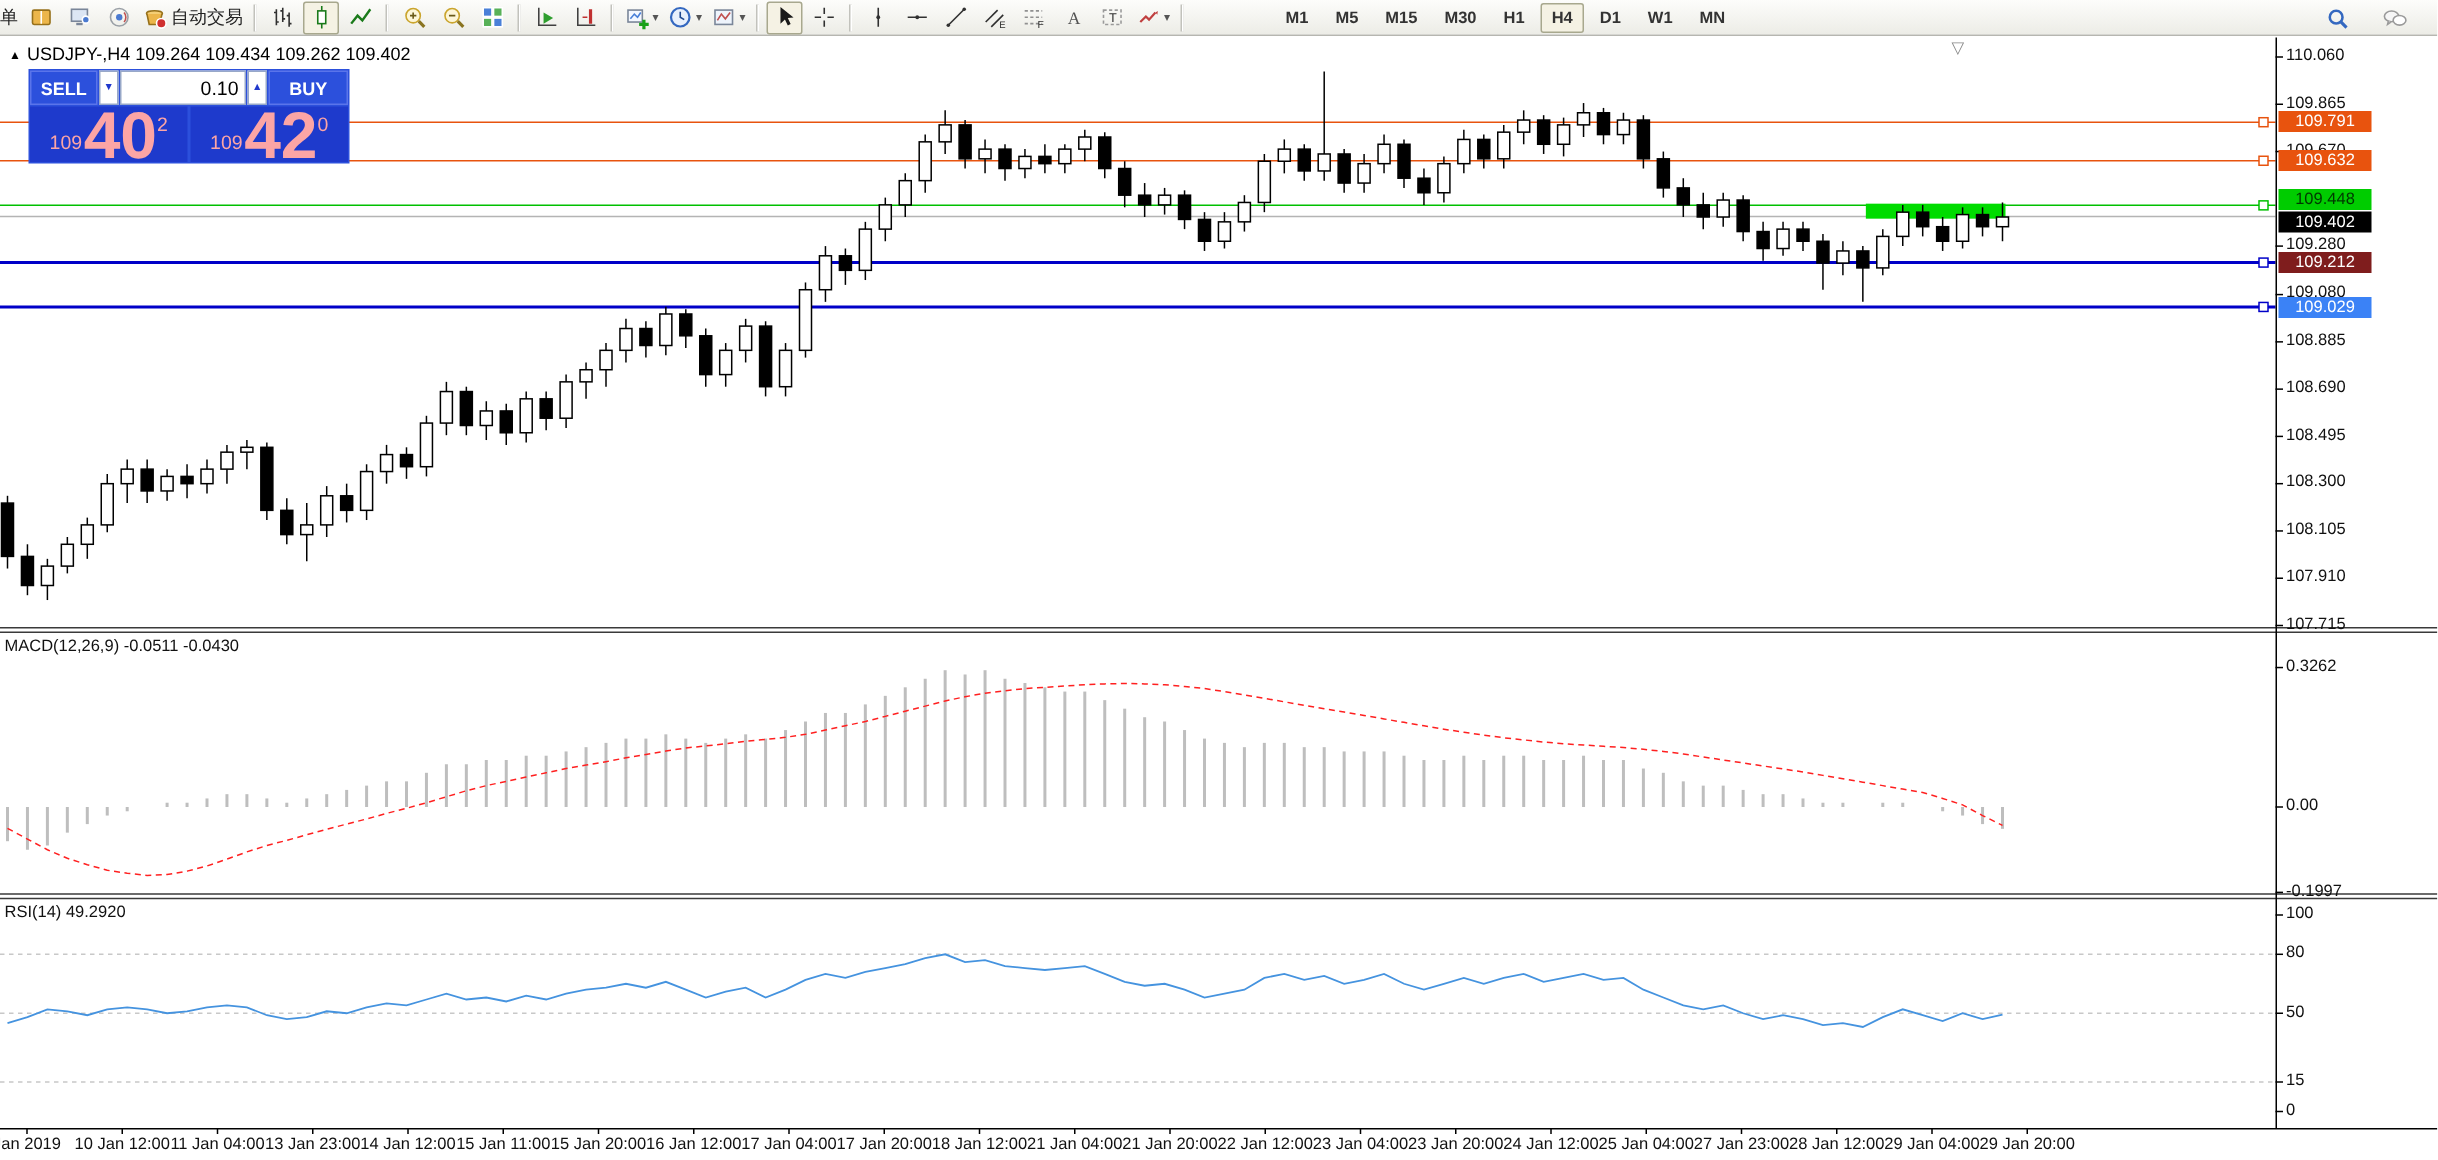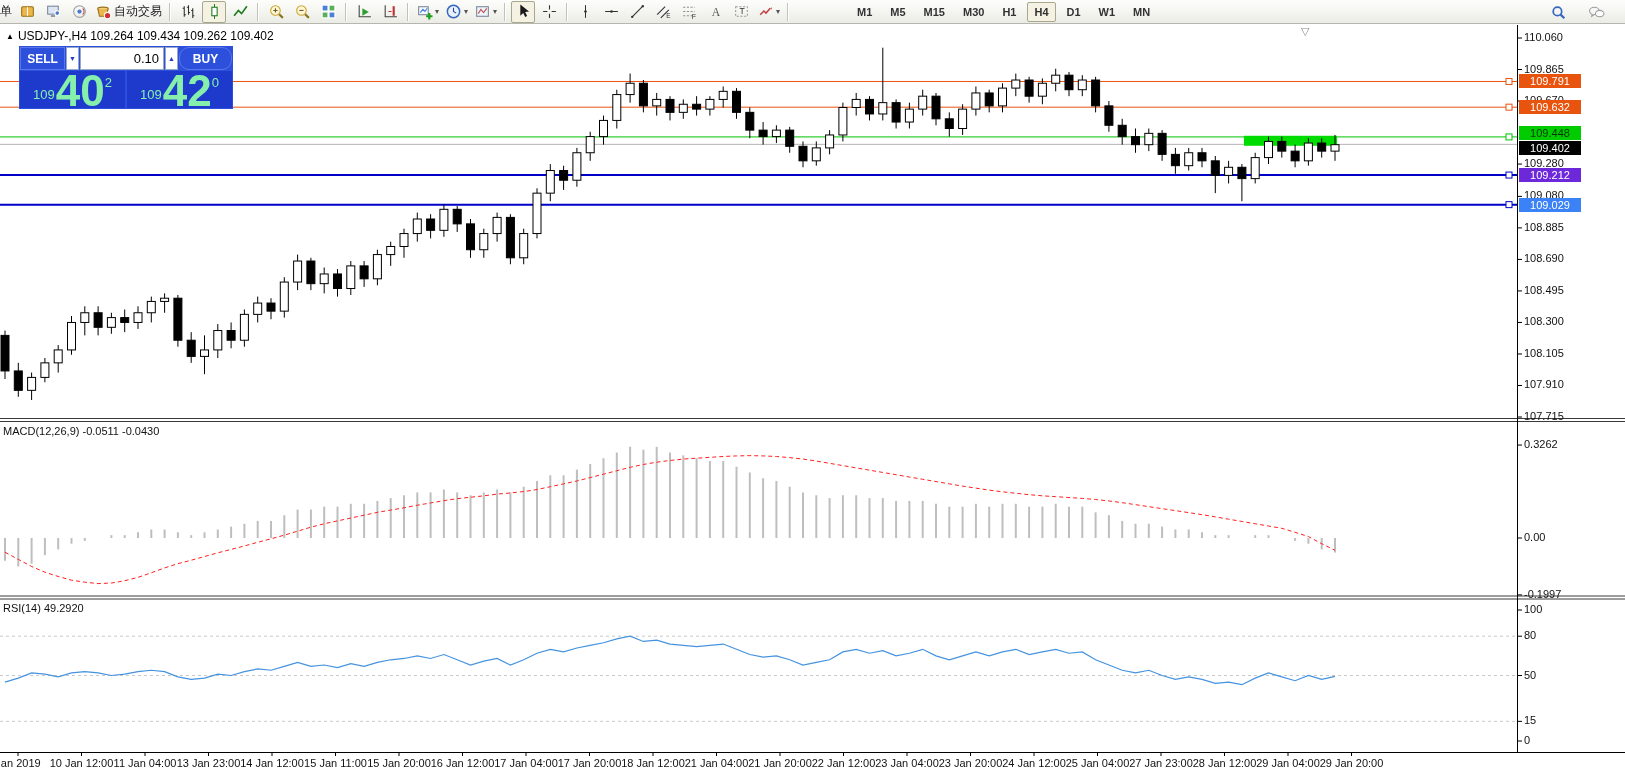--- a/index.html
+++ b/index.html
@@ -35,27 +35,27 @@
   .timelabel{position:absolute;top:757px;font-size:11px;color:#111;transform:translateX(-50%);
     white-space:nowrap;z-index:2;}
   .panelabel{position:absolute;left:3px;font-size:11px;color:#111;z-index:3;white-space:nowrap;}
 
   
   #trade-panel{position:absolute;left:19px;top:46px;width:214px;z-index:6;background:#2c50dc;padding:1px;box-sizing:border-box;}
   .tp-row1{display:flex;height:23px;gap:1px;margin-bottom:1px;}
   .tp-sell,.tp-buy{background:#2c50dc;color:#fff;font-weight:bold;font-size:12px;
     border:1px solid #5a74ea;display:flex;align-items:center;justify-content:center;}
   .tp-sell{flex:0 0 43px;}
-  .tp-buy{flex:0 0 51px;border-radius:10px;}
+  .tp-buy{flex:0 0 51px;}
   .tp-spin{flex:0 0 13px;background:#fff;color:#2038cc;font-size:7px;display:flex;
     align-items:center;justify-content:center;border:1px solid #98a8c8;box-sizing:border-box;}
   .tp-vol{flex:1;background:#fff;color:#000;font-size:13px;text-align:right;
     border:1px solid #98a8c8;box-sizing:border-box;min-width:0;padding:0 4px;font-family:"Liberation Sans",sans-serif;}
   .tp-row2{display:flex;gap:2px;height:37px;}
-  .tp-price{flex:1;background:#1e3acc;color:#86efac;display:flex;align-items:flex-end;justify-content:center;padding-bottom:3px;}
+  .tp-price{flex:1;background:#1e3acc;color:#fca5a5;display:flex;align-items:flex-end;justify-content:center;padding-bottom:3px;}
   .tp-price .sm{font-size:13px;margin:0 1px 3px 0;}
   .tp-price .big{font-size:44px;font-weight:bold;line-height:29px;}
   .tp-price .sup{font-size:13px;margin-bottom:15px;}
 </style>
 </head>
 <body>
 
 <div id="screen">
 
   <svg id="chart-svg" width="1625" height="773">
@@ -702,17 +702,17 @@
       <div class="timelabel" style="left: 1034px;">24 Jan 12:00</div>
       <div class="timelabel" style="left: 1097.5px;">25 Jan 04:00</div>
       <div class="timelabel" style="left: 1161px;">27 Jan 23:00</div>
       <div class="timelabel" style="left: 1224.5px;">28 Jan 12:00</div>
       <div class="timelabel" style="left: 1288px;">29 Jan 04:00</div>
       <div class="timelabel" style="left: 1351.5px;">29 Jan 20:00</div>
       <div class="tag" style="top: 74.4759px; background: rgb(232, 83, 14); color: rgb(255, 255, 255);">109.791</div>
       <div class="tag" style="top: 100.174px; background: rgb(232, 83, 14); color: rgb(255, 255, 255);">109.632</div>
       <div class="tag" style="top: 125.912px; background: rgb(0, 204, 0); color: rgb(0, 56, 0);">109.448</div>
       <div class="tag" style="top: 141.346px; background: rgb(0, 0, 0); color: rgb(255, 255, 255);">109.402</div>
-      <div class="tag" style="top: 168.054px; background: #6d28d9; color: rgb(255, 255, 255);">109.212</div>
+      <div class="tag" style="top: 168.054px; background: #7f1d1d; color: rgb(255, 255, 255);">109.212</div>
       <div class="tag" style="top: 197.631px; background: #3b82f6; color: rgb(255, 255, 255);">109.029</div>
     </div>
 
 </div>
 
 </body></html>

